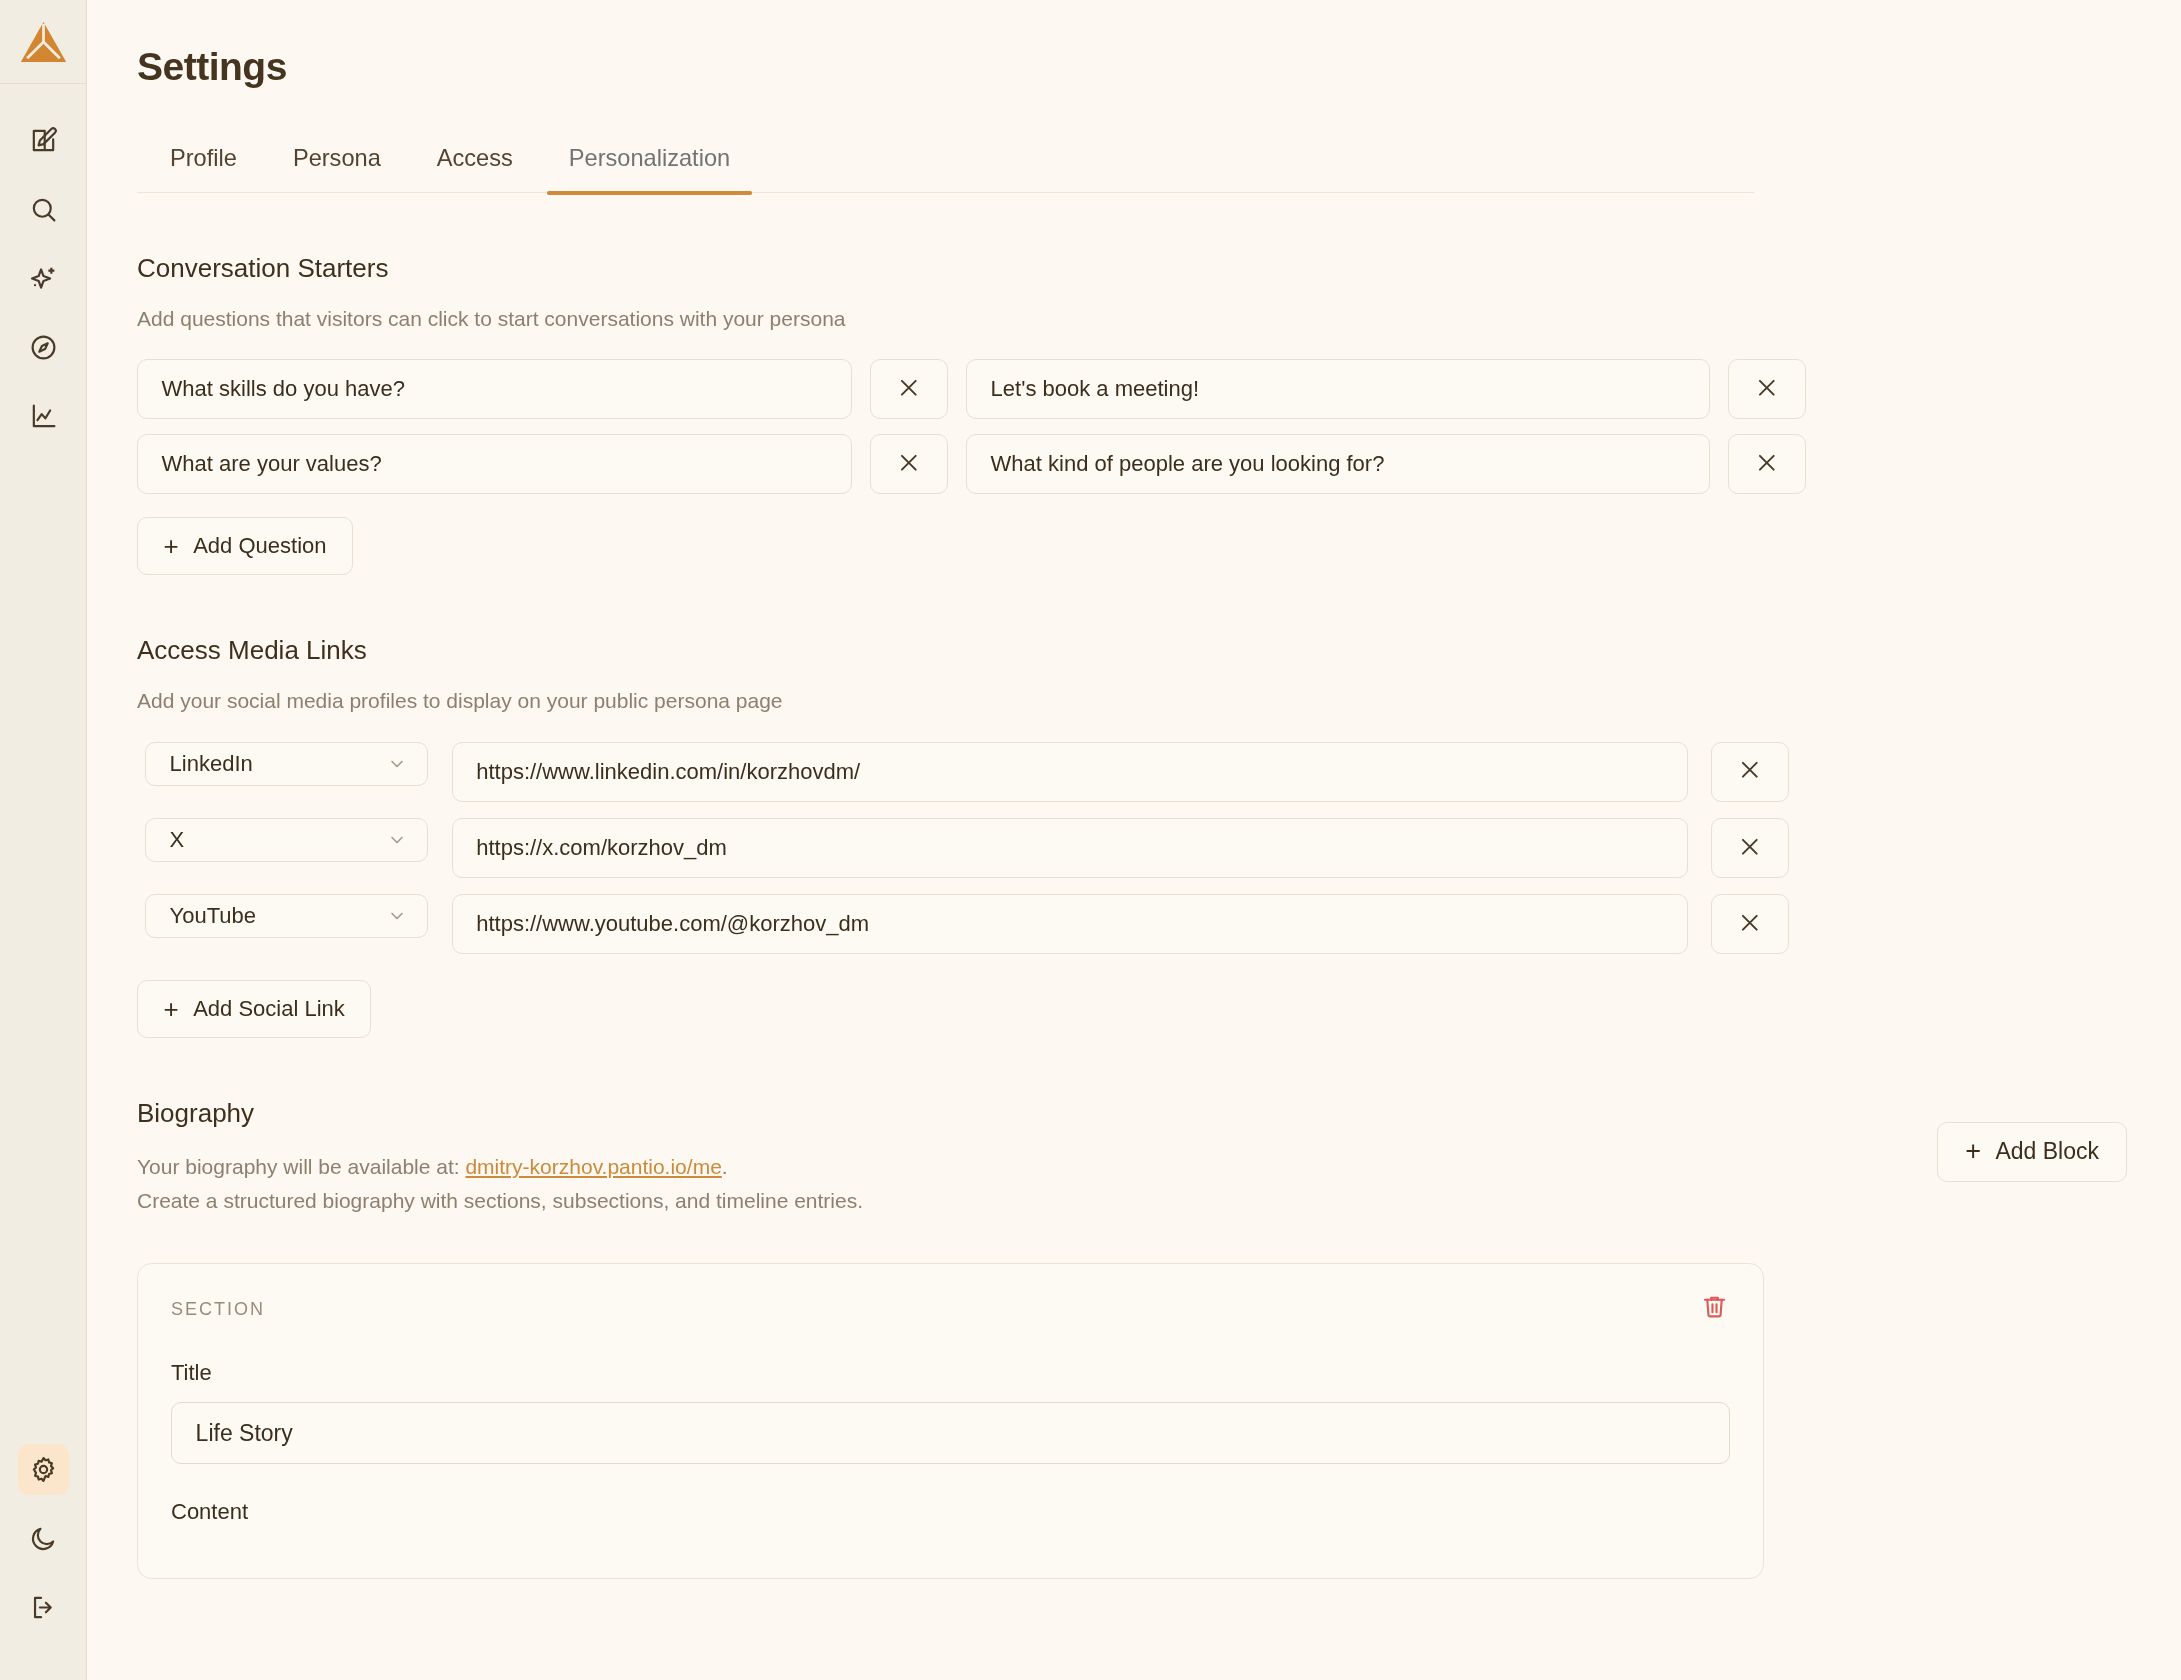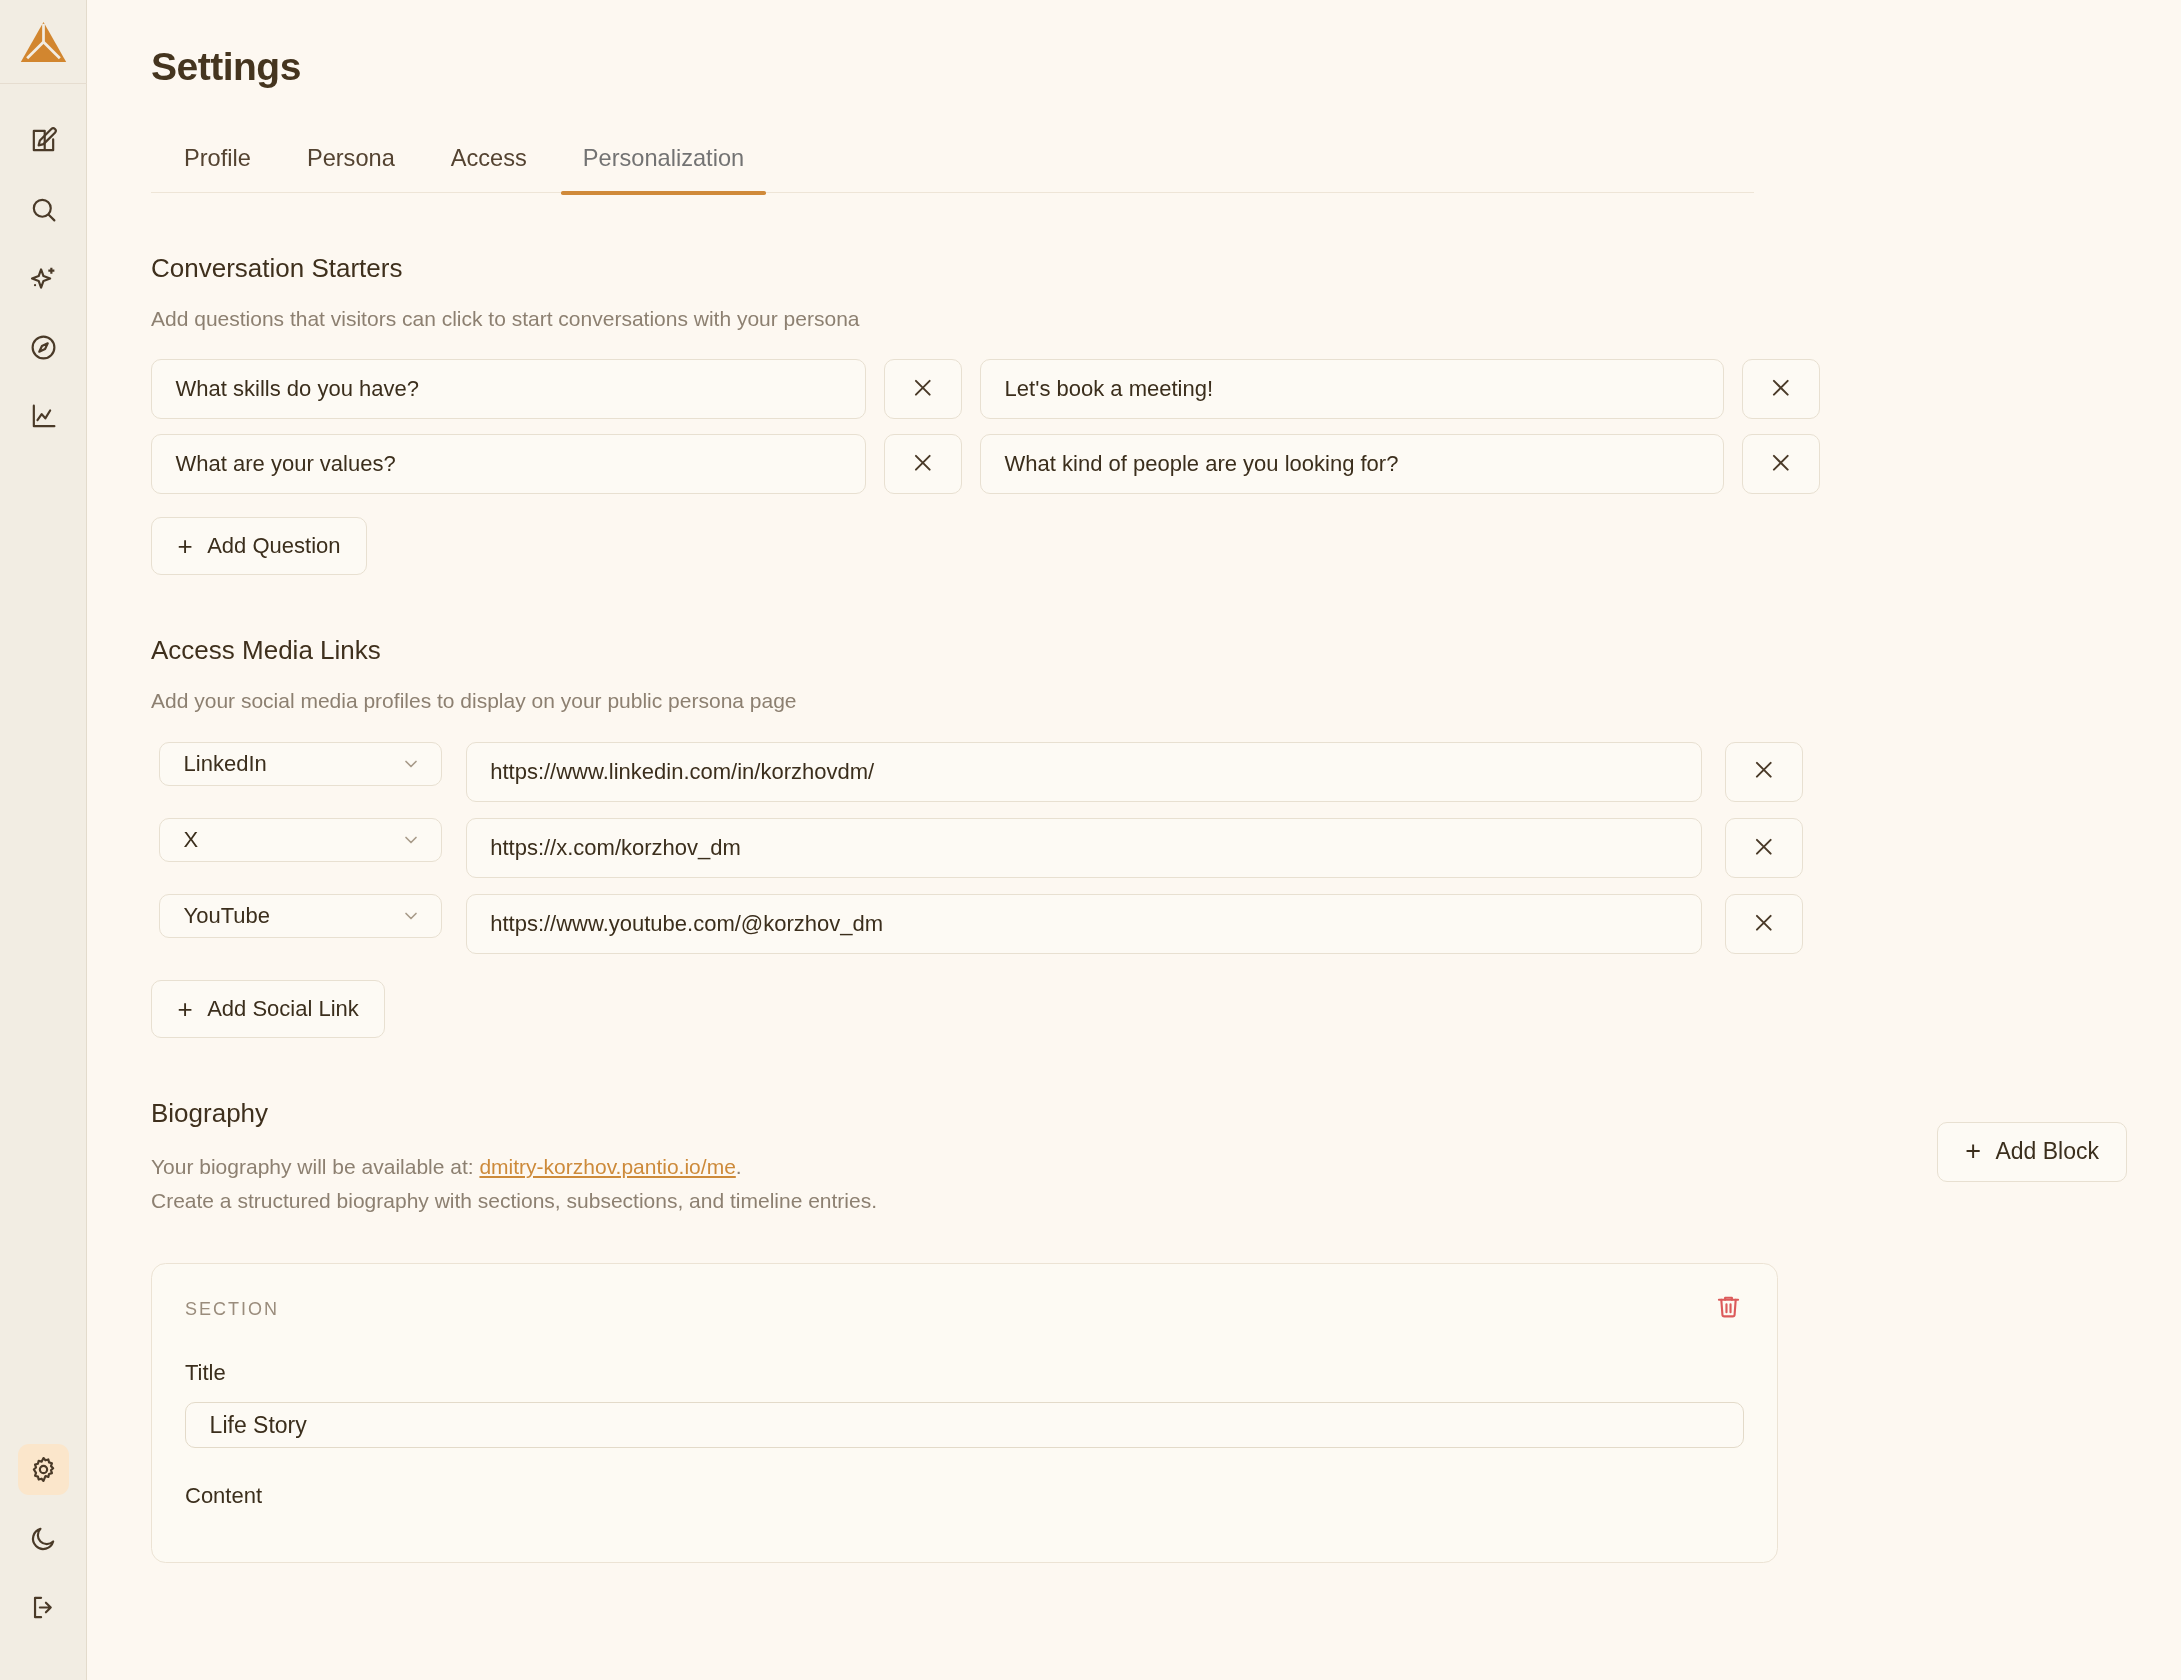--- a/index.html
+++ b/index.html
@@ -34,21 +34,21 @@
   .nav-btn.active { background: #fbe6cb; }
   .nav-btn svg { display: block; }
 
   
   .main {
     flex: 1; height: 1680px;
     padding: 45px 0 0 0;
     overflow: hidden;
     position: relative;
   }
-  .content { padding-left: 64px; padding-right: 55px; }
+  .content { padding-left: 50px; padding-right: 55px; }
 
   .page-title {
     font-size: 39px; font-weight: bold; color: #45351f;
     letter-spacing: -0.5px;
     margin-bottom: 56px;
   }
 
   
   .tabs {
     display: flex; gap: 12px;
@@ -146,21 +146,21 @@
   .card-kicker {
     font-size: 18px; letter-spacing: 2px; color: #9a8c7c; text-transform: uppercase;
     margin-bottom: 40px;
   }
   .trash-btn {
     position: absolute; right: 35px; top: 29px;
     color: #dc5a5a; display: flex;
   }
   .field-label { font-size: 22px; color: #3b2e1c; margin-bottom: 16.4px; }
   .field-input {
-    height: 46px; border: 1.8px solid #e3dac9; border-radius: 10px;
+    height: 62px; border: 1.8px solid #e3dac9; border-radius: 10px;
     background: #fdfaf4; color: #3b2e1c; font-size: 23px;
     display: flex; align-items: center; padding: 0 23.6px;
     margin-bottom: 35px;
   }
 </style>
 </head>
 <body>
 
 <div class="app">
 

